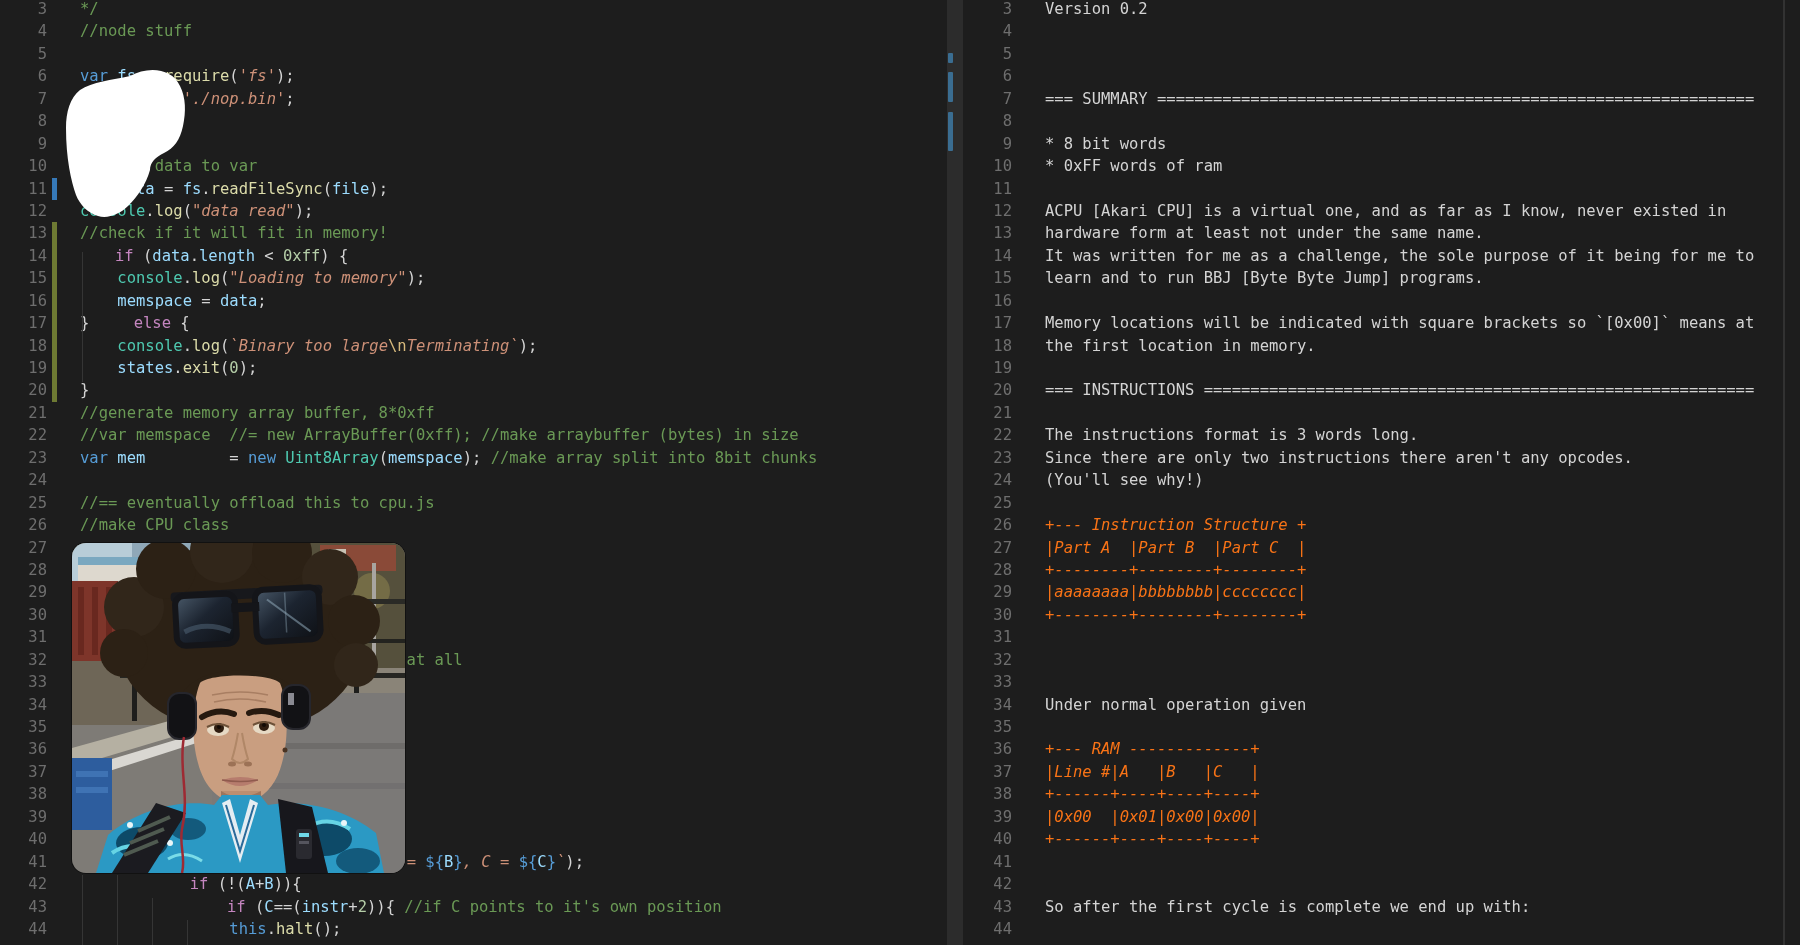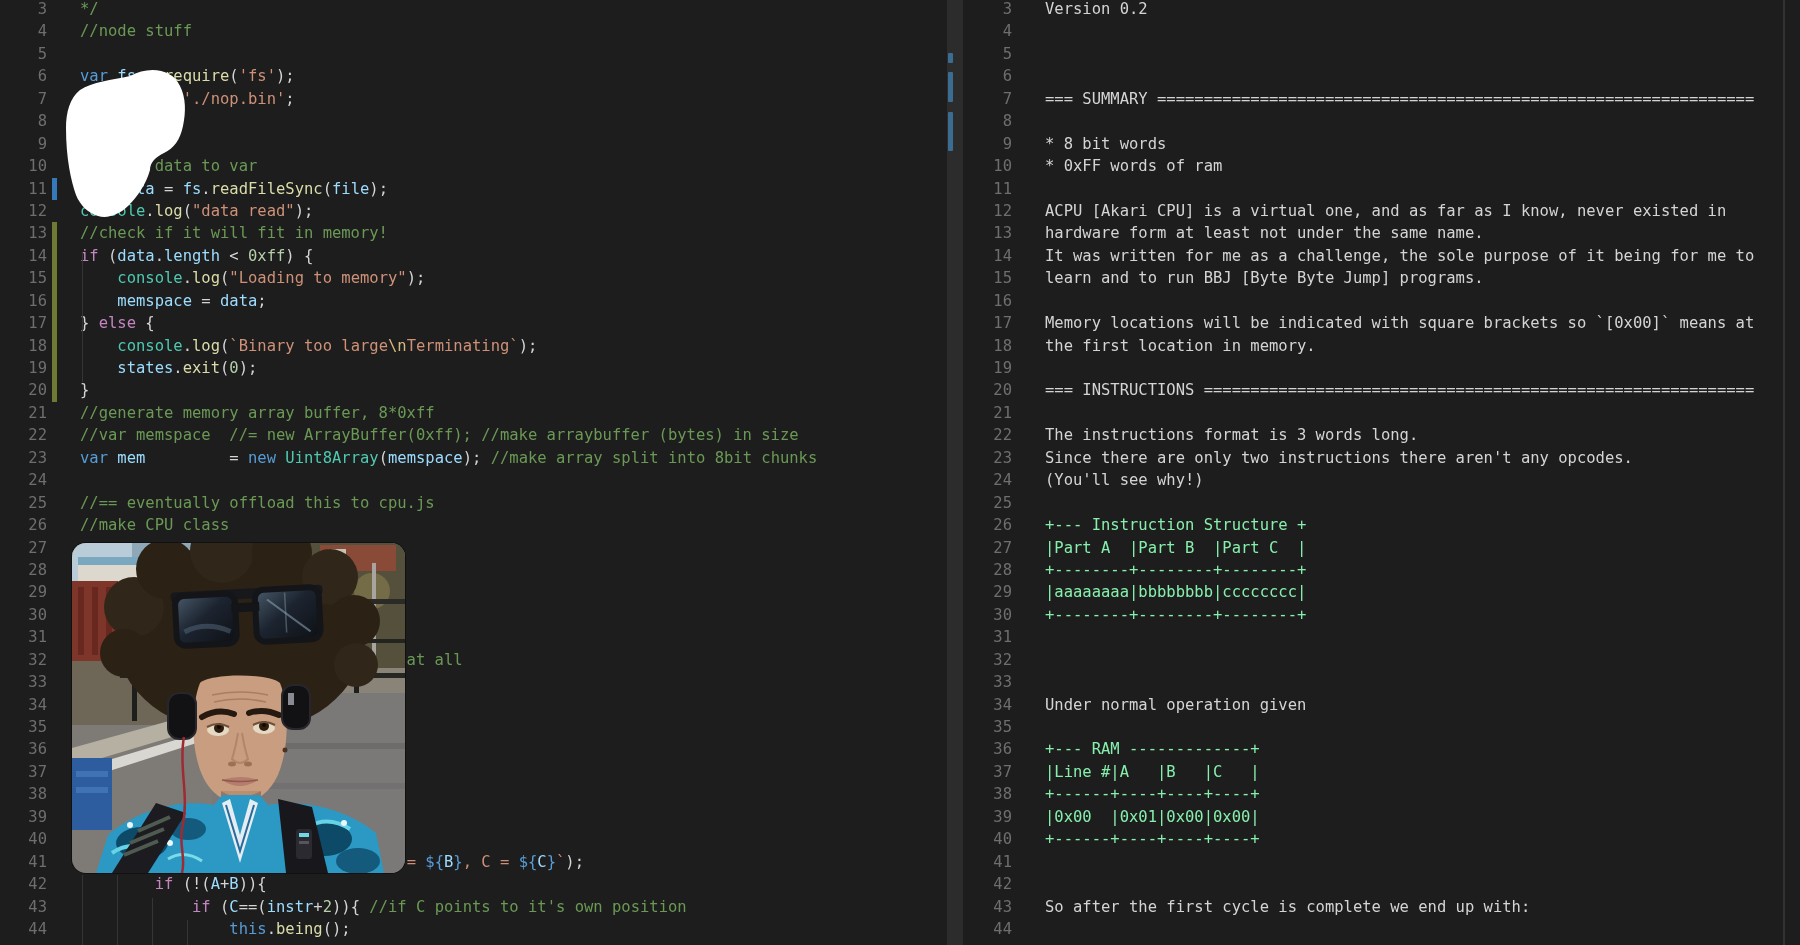--- a/index.html
+++ b/index.html
@@ -10,26 +10,26 @@
   #pane-right{left:963px;width:837px;}
   .row{position:relative;height:22.45px;line-height:22.45px;white-space:pre;}
   .ln{position:absolute;top:0;color:#6e6e6e;text-align:right;}
   #pane-left .ln{left:0;width:47px;}
   #pane-right .ln{left:0;width:49px;}
   #pane-left .code{position:absolute;left:80px;top:0;}
   #pane-right .code{position:absolute;left:82px;top:0;}
   .gmark{position:absolute;left:52px;top:0;width:5px;height:100%;}
   .m-blue{background:#3679b8;}
   .m-olive{background:#6e7a33;}
-  .tok-kw{color:#569cd6;}   .tok-ct{color:#c586c0;}
+  .tok-kw{color:#569cd6;}   .tok-ct{color:#c586c0;margin-left:35px;}
   .tok-vr{color:#9cdcfe;}   .tok-fn{color:#dcdcaa;}
-  .tok-st{color:#ce9178;}   .tok-nu{color:#b5cea8;margin-top:16px;}
+  .tok-st{color:#ce9178;font-style:italic;}   .tok-nu{color:#b5cea8;margin-top:16px;}
   .tok-ty{color:#4ec9b0;}   .tok-cm{color:#6a9955;}
   .tok-esc{color:#d7ba7d;}  .tok-pl{color:#d4d4d4;}
-  .tok-tx{color:#d4d4d4;}   .tok-tb{color:#86efac;}
+  .tok-tx{color:#d4d4d4;}   .tok-tb{color:#f97316;font-style:italic;}
   .indent-guide{position:absolute;width:1px;background:#353535;}
   #overview-ruler{position:absolute;left:947px;top:0;width:16px;height:945px;background:#2c2c2c;}
   #overview-ruler .mark{position:absolute;left:1px;width:5px;background:#3a6d91;border-radius:1px;}
   #ruler-line{position:absolute;left:1783px;top:0;width:2px;height:945px;background:#323232;}
   #blob{position:absolute;left:58px;top:60px;pointer-events:none;}
   #photo{position:absolute;left:72px;top:543px;width:333px;height:330px;
          border-radius:14px;overflow:hidden;box-shadow:0 0 0 1px rgba(0,0,0,.4);}
 </style>
 </head>
 <body>
@@ -69,21 +69,21 @@
     <div class="row"><span class="ln">34</span><span class="code"></span></div>
     <div class="row"><span class="ln">35</span><span class="code"></span></div>
     <div class="row"><span class="ln">36</span><span class="code"></span></div>
     <div class="row"><span class="ln">37</span><span class="code"></span></div>
     <div class="row"><span class="ln">38</span><span class="code"></span></div>
     <div class="row"><span class="ln">39</span><span class="code"></span></div>
     <div class="row"><span class="ln">40</span><span class="code"></span></div>
     <div class="row"><span class="ln">41</span><span class="code"><span class="tok-pl">                                   </span><span class="tok-st">= </span><span class="tok-kw">${</span><span class="tok-vr">B</span><span class="tok-kw">}</span><span class="tok-st">, C = </span><span class="tok-kw">${</span><span class="tok-vr">C</span><span class="tok-kw">}</span><span class="tok-st">`</span><span class="tok-pl">);</span></span></div>
     <div class="row"><span class="ln">42</span><span class="code"><span class="tok-pl">        </span><span class="tok-ct">if</span><span class="tok-pl"> (!(</span><span class="tok-vr">A</span><span class="tok-pl">+</span><span class="tok-vr">B</span><span class="tok-pl">)){</span></span></div>
     <div class="row"><span class="ln">43</span><span class="code"><span class="tok-pl">            </span><span class="tok-ct">if</span><span class="tok-pl"> (</span><span class="tok-vr">C</span><span class="tok-pl">==(</span><span class="tok-vr">instr</span><span class="tok-pl">+</span><span class="tok-nu">2</span><span class="tok-pl">)){ </span><span class="tok-cm">//if C points to it's own position</span></span></div>
-    <div class="row"><span class="ln">44</span><span class="code"><span class="tok-pl">                </span><span class="tok-kw">this</span><span class="tok-pl">.</span><span class="tok-fn">being</span><span class="tok-pl">();</span></span></div>
+    <div class="row"><span class="ln">44</span><span class="code"><span class="tok-pl">                </span><span class="tok-kw">this</span><span class="tok-pl">.</span><span class="tok-fn">halt</span><span class="tok-pl">();</span></span></div>
   </div>
 
 <div class="indent-guide" style="left:82px;top:252px;height:130px;"></div>
 <div class="indent-guide" style="left:82px;top:875px;height:70px;"></div>
 <div class="indent-guide" style="left:117px;top:875px;height:70px;"></div>
 <div class="indent-guide" style="left:152px;top:898px;height:47px;"></div>
 <div class="indent-guide" style="left:187px;top:920px;height:25px;"></div>
 
 <div id="overview-ruler">
     <div class="mark" style="top: 53px; height: 10px;"></div>

